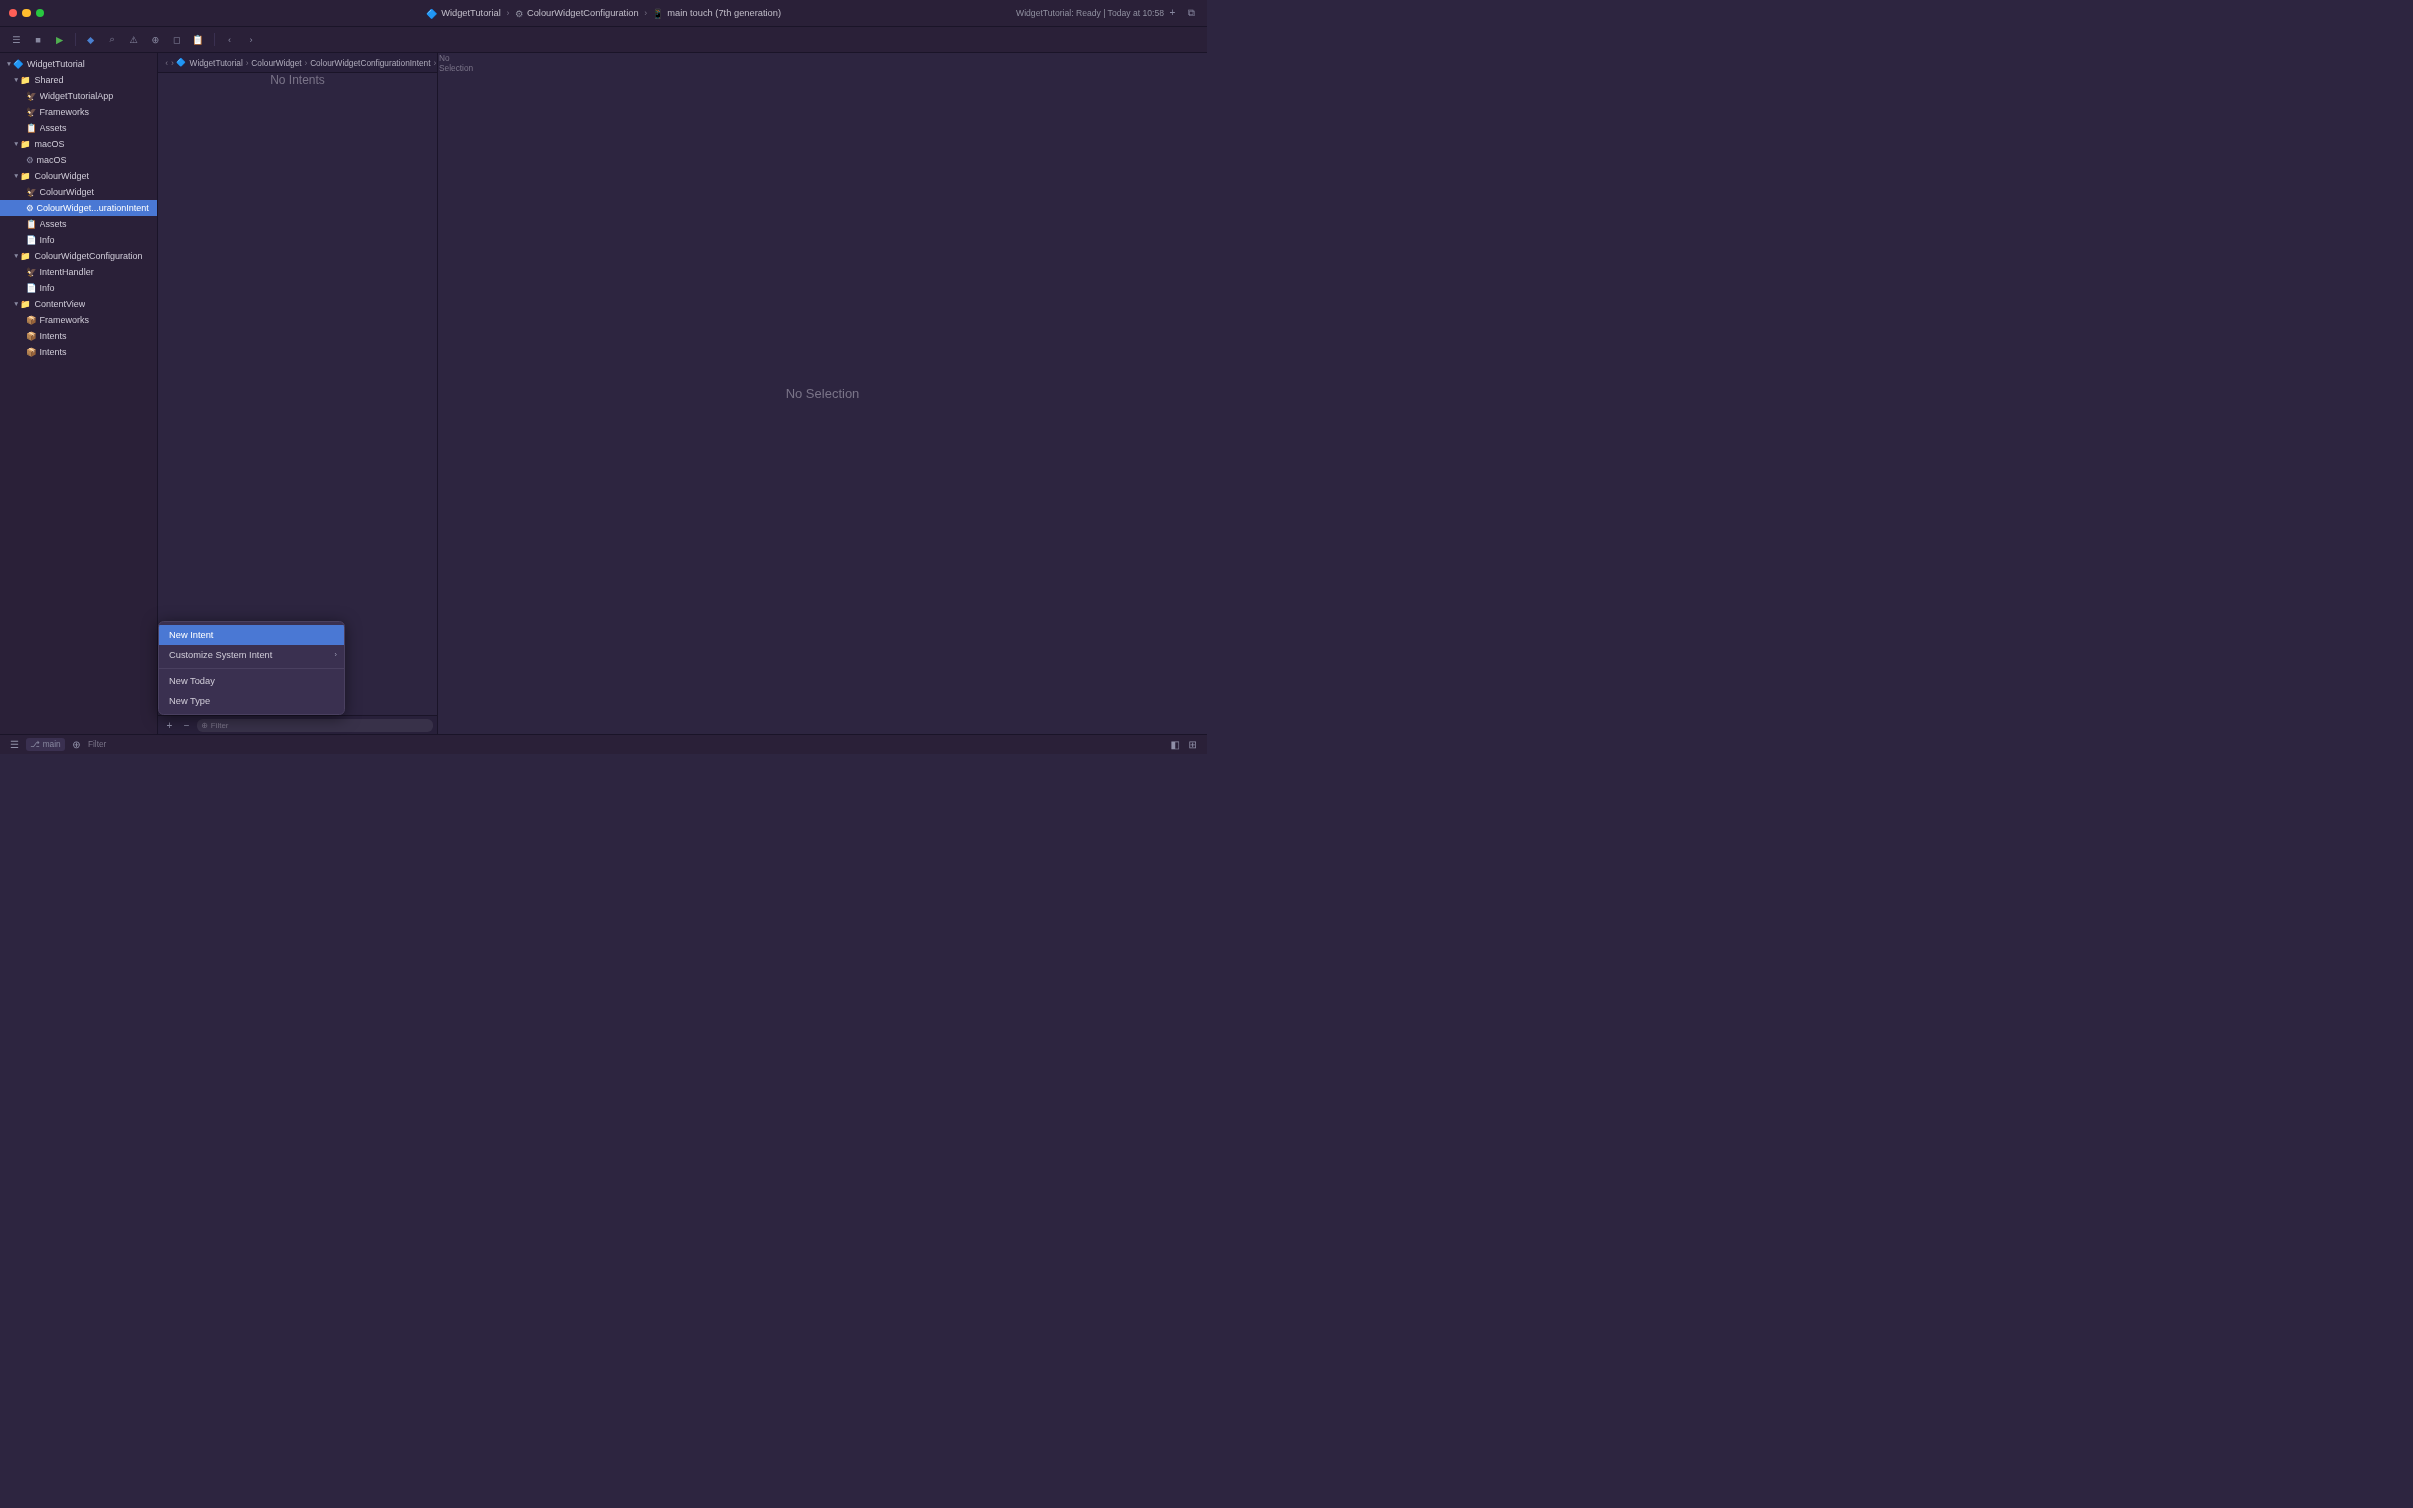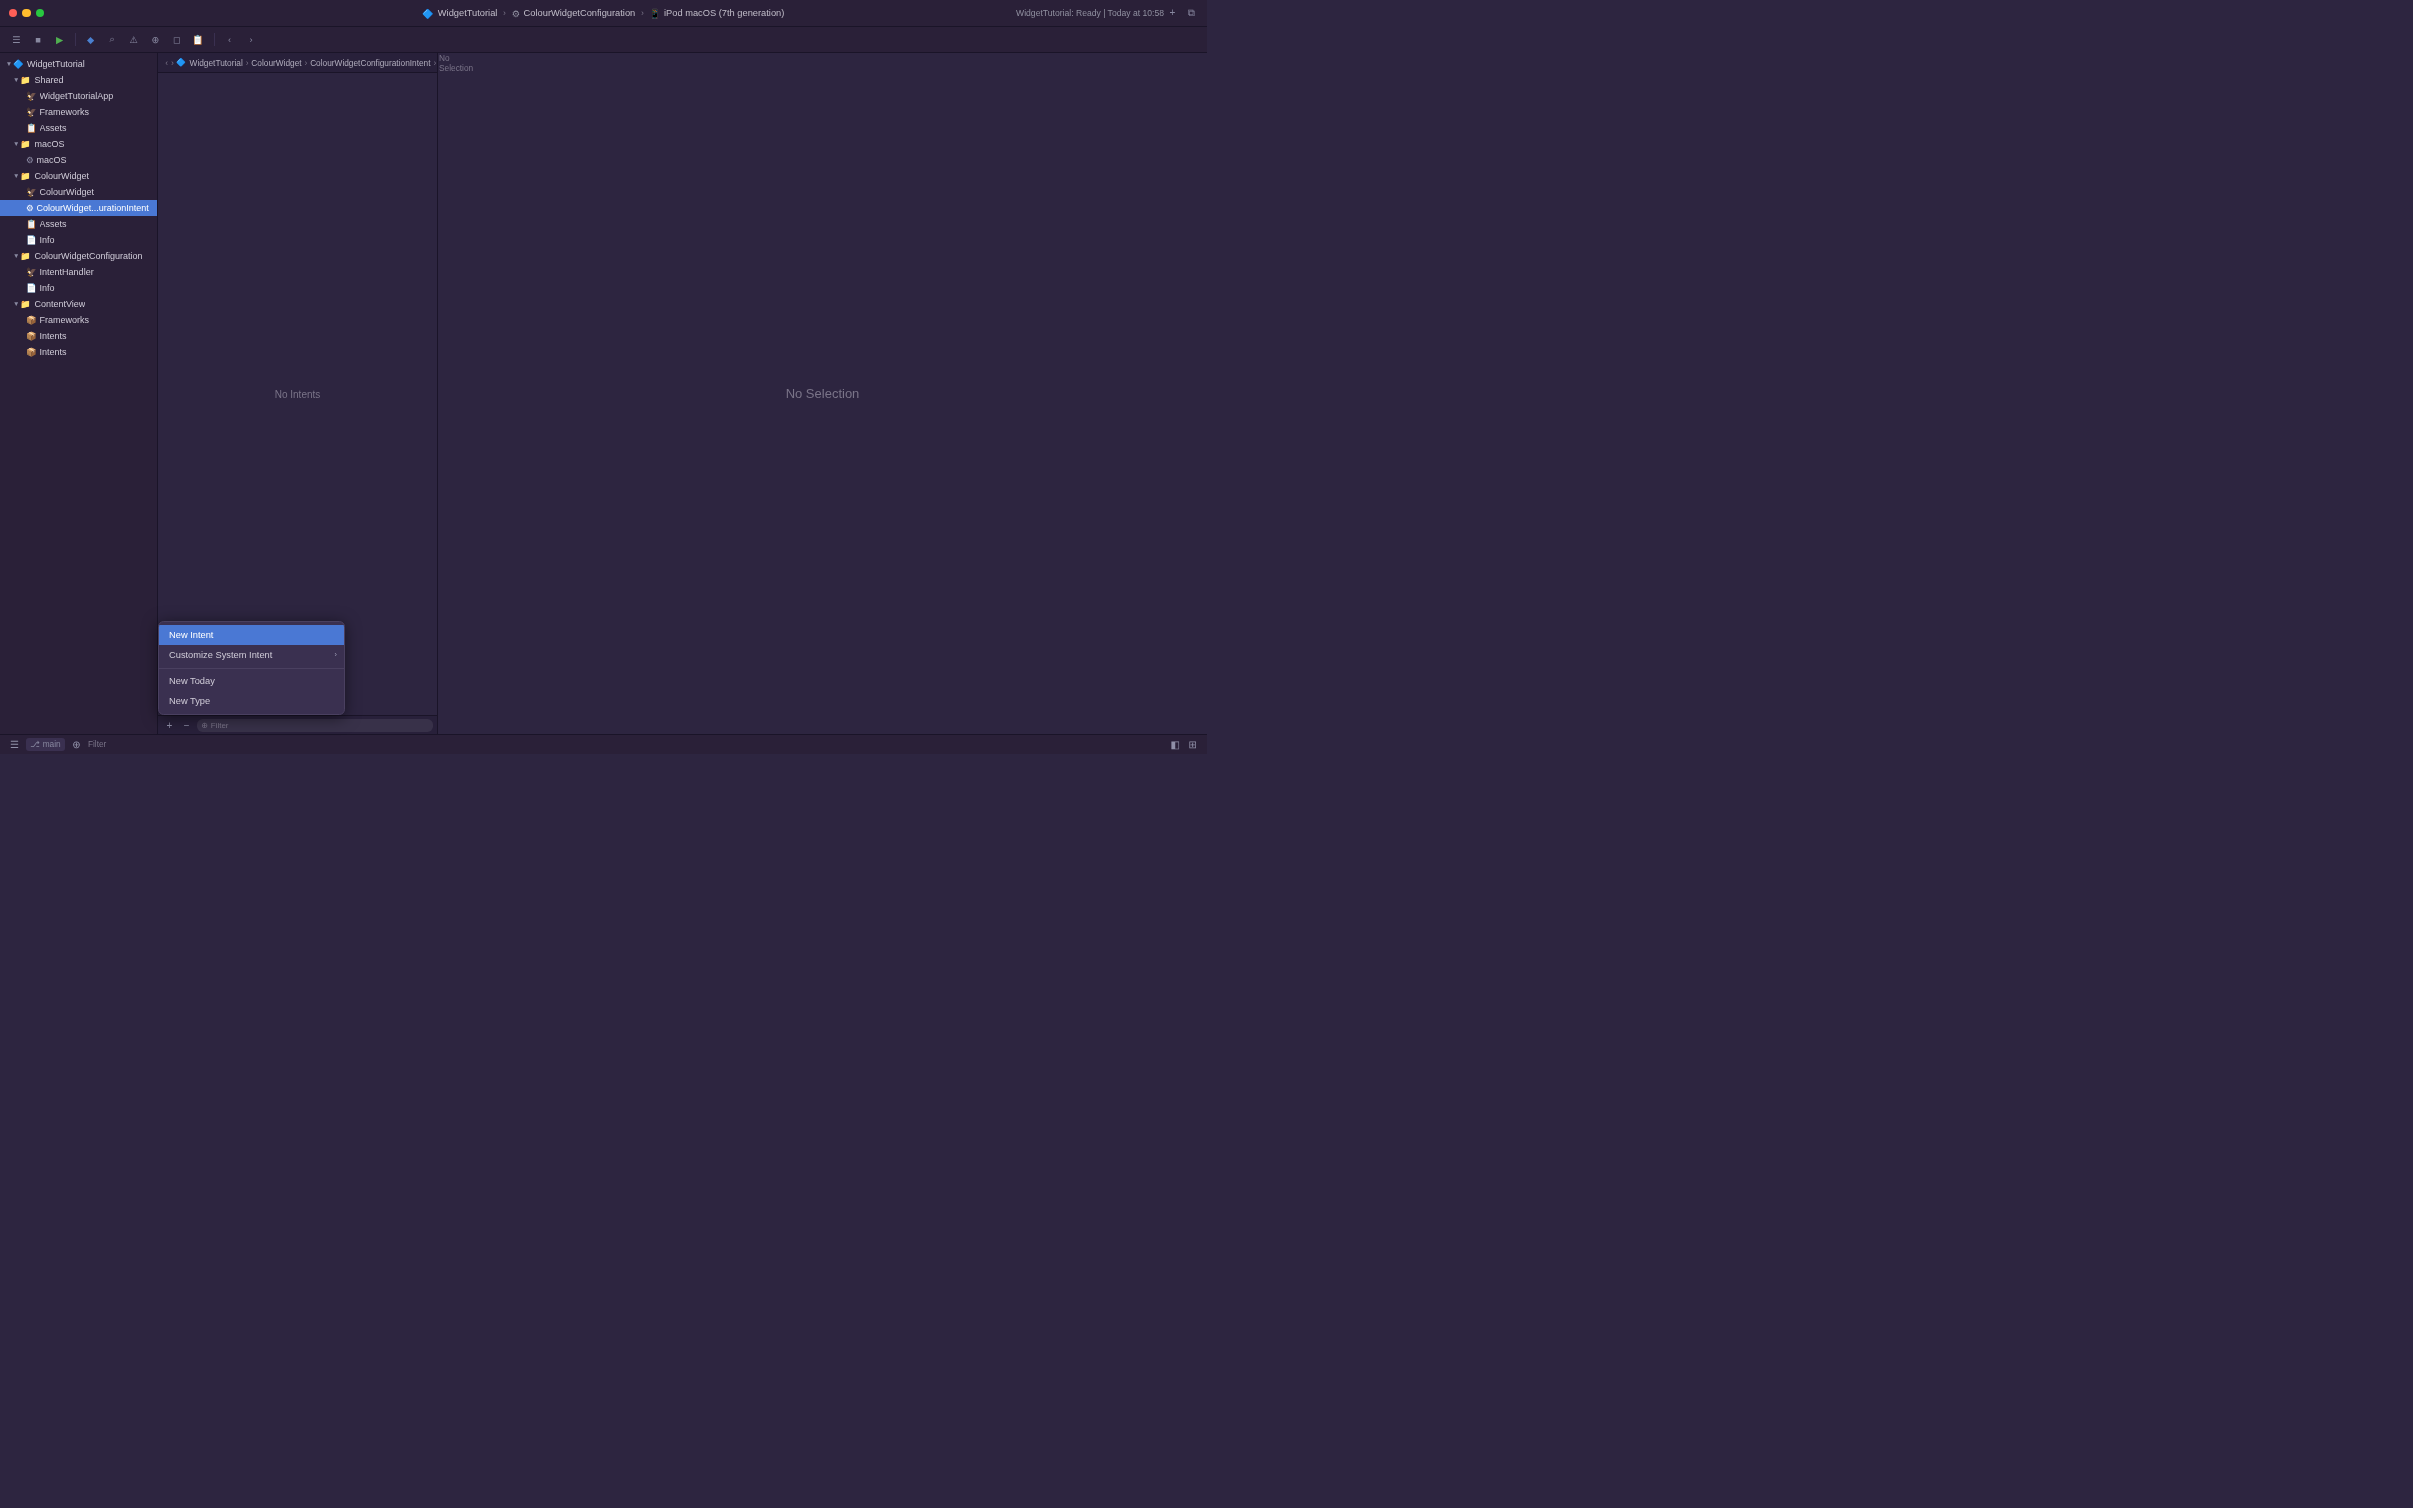--- a/index.html
+++ b/index.html
@@ -188,24 +188,24 @@
       display: flex;
       align-items: center;
       padding: 0 7.2px;
       gap: 2.9px;
       font-size: 8.3px;
       color: #9090a0;
     }
     .no-intents-label {
       flex: 1;
       display: flex;
-      align-items: center;
+      align-items: flex-start;
       justify-content: center;
       color: #6060708;
-      font-size: 10px;
+      font-size: 12px;
       color: #7a7488;
     }
     .intents-bottom-bar {
       height: 18.7px;
       background: #28203a;
       border-top: 0.7px solid #1a1428;
       display: flex;
       align-items: center;
       padding: 0 4.3px;
       gap: 2.9px;
@@ -351,21 +351,21 @@
       <span>WidgetTutorial</span>
     </div>
     <span class="title-separator">›</span>
     <div class="title-project">
       <span style="color:#9090a0;">⚙</span>
       <span>ColourWidgetConfiguration</span>
     </div>
     <span class="title-separator">›</span>
     <div class="title-device">
       <span>📱</span>
-      <span>iPod macOS (7th generation)</span>
+      <span>main touch (7th generation)</span>
     </div>
   </div>
   <div class="title-status">
     <span>WidgetTutorial: Ready | Today at 10:58</span>
   </div>
   <div class="title-bar-right">
     <div class="icon-btn">+</div>
     <div class="icon-btn">⧉</div>
   </div>
 </div>

